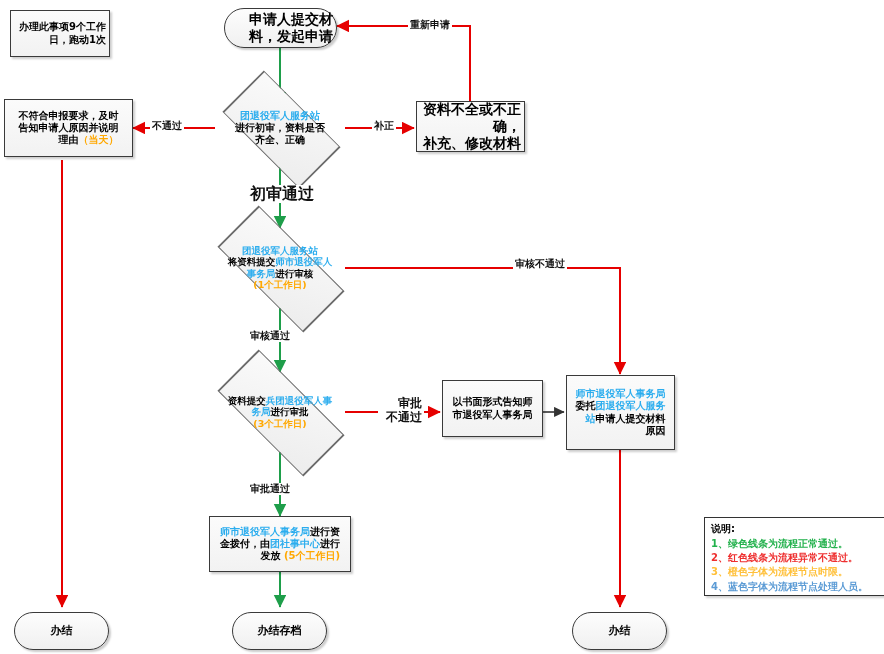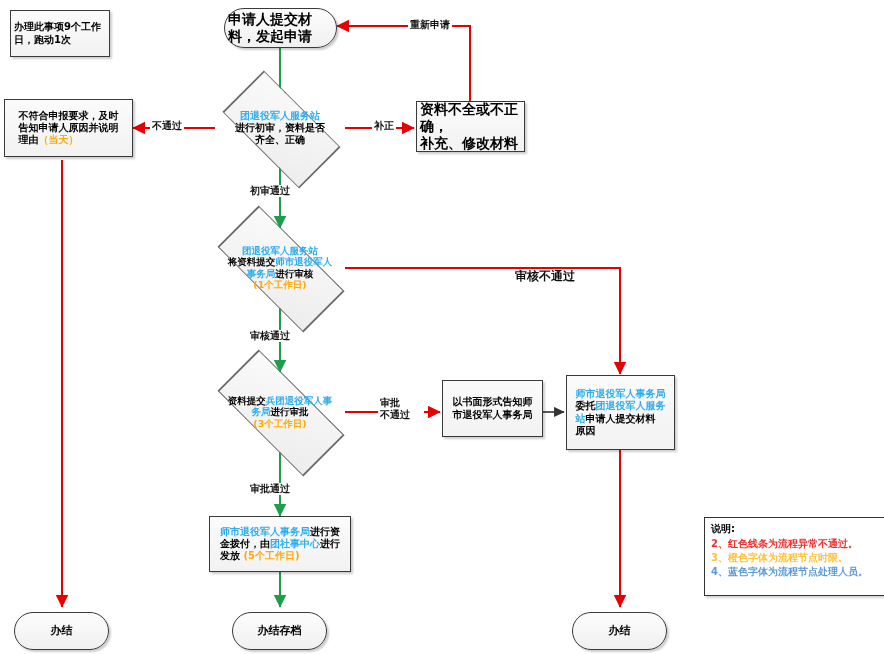--- a/index.html
+++ b/index.html
@@ -4,21 +4,21 @@
 <style>
   html,body{margin:0;padding:0;background:#ffffff;}
   body{
     width:884px;height:654px;position:relative;overflow:hidden;
     font-family:"DejaVu Sans","Liberation Sans",sans-serif;
   }
   #canvas{position:absolute;left:0;top:0;width:884px;height:654px;}
   svg.edges{position:absolute;left:0;top:0;width:884px;height:654px;}
 
   .node{position:absolute;box-sizing:border-box;display:flex;align-items:center;
-        justify-content:center;text-align:left;}
+        justify-content:center;text-align:right;}
   .node .txt{line-height:1.22;font-weight:bold;padding:0 3px;}
 
   
   .box{
     background:linear-gradient(180deg,#fbfbfb 0%,#f2f2f2 100%);
     border:1px solid #3a3a3a;
     box-shadow:2px 2px 2px rgba(0,0,0,.20);
   }
   
   .term{
@@ -190,31 +190,34 @@
   </div>
   <div class="node term" style="left:572px;top:612px;width:95px;height:38px;">
     <div class="txt" style="font-size:11px;color:#000;">
       <span>办结</span>
     </div>
   </div>
 
   <div class="edge-label" style="left:408px;top:19px;font-size:10px;">重新申请</div>
   <div class="edge-label" style="left:150px;top:120px;font-size:10px;">不通过</div>
   <div class="edge-label" style="left:372px;top:120px;font-size:10px;">补正</div>
-  <div class="edge-label" style="left:248px;top:185px;font-size:10px;">初审通过</div>
-  <div class="edge-label" style="left:513px;top:258px;font-size:12px;margin-top:12px;">审核不通过</div>
+  <div class="edge-label" style="left:248px;top:185px;font-size:16px;">初审通过</div>
+  <div class="edge-label" style="left:513px;top:258px;font-size:10px;">审核不通过</div>
   <div class="edge-label" style="left:248px;top:330px;font-size:10px;">审核通过</div>
-  <div class="edge-label" style="left:378px;top:397px;font-size:10px;text-align:left;width:42px;">
+  <div class="edge-label" style="left:378px;top:397px;font-size:12px;text-align:right;width:42px;">
     <span>审批</span><br>
     <span>不通过</span>
   </div>
   <div class="edge-label" style="left:248px;top:483px;font-size:10px;">审批通过</div>
 
   <div class="legend" style="left:704px;top:517px;width:170px;height:68px;">
     <div class="ltitle">说明:</div>
+    <div class="lrow" style="color:#22b14c;">
+      <span>1、</span><span>绿色线条为流程正常通过。</span>
+    </div>
     <div class="lrow" style="color:#ee2f2f;">
       <span>2、</span><span>红色线条为流程异常不通过。</span>
     </div>
     <div class="lrow" style="color:#ffc03a;">
       <span>3、</span><span>橙色字体为流程节点时限。</span>
     </div>
     <div class="lrow" style="color:#5b9bd5;">
       <span>4、</span><span>蓝色字体为流程节点处理人员。</span>
     </div>
   </div>

